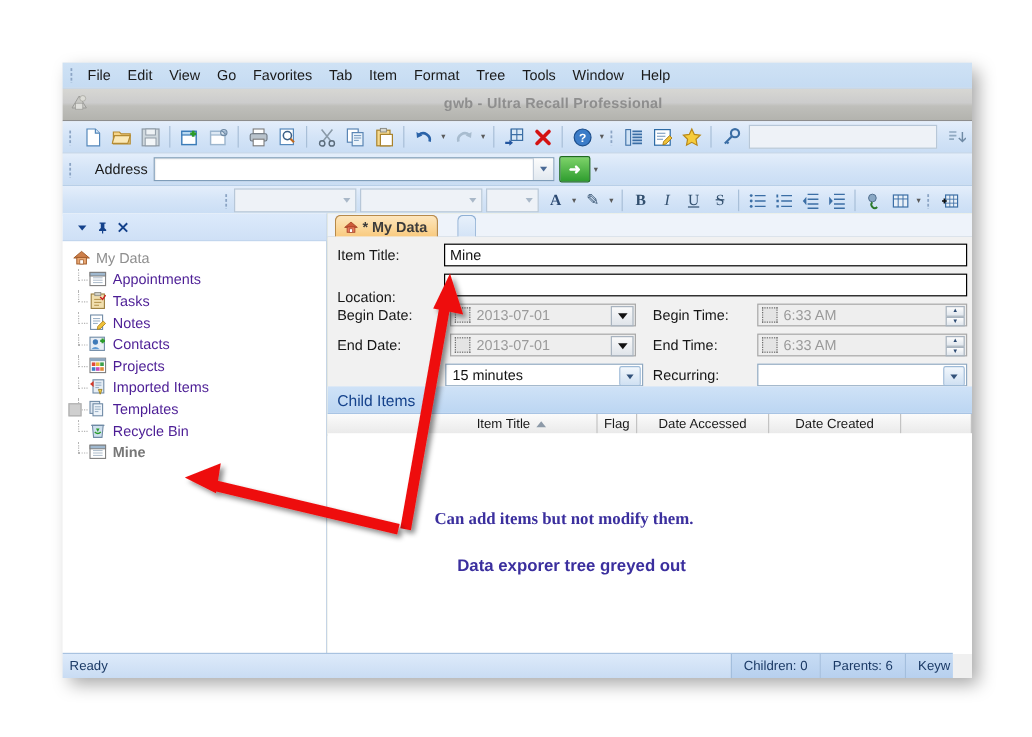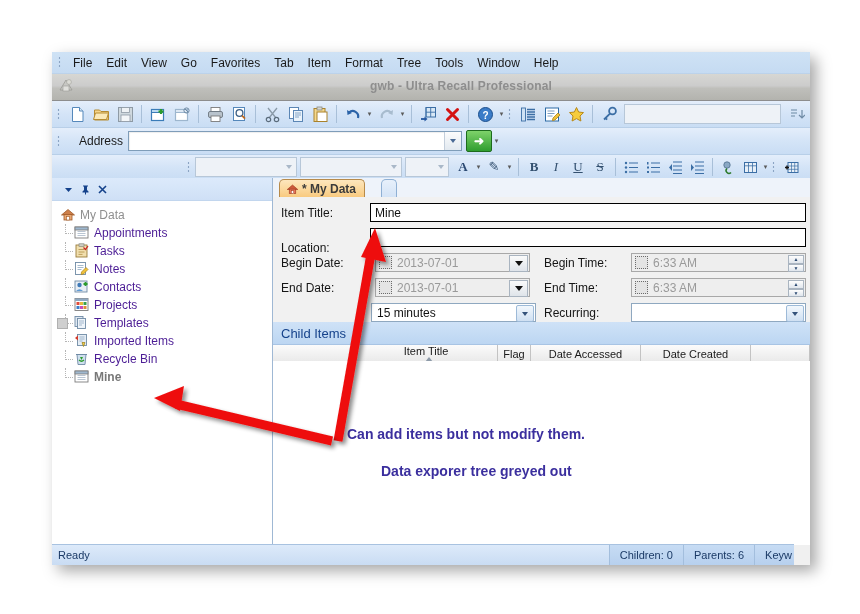--- a/index.html
+++ b/index.html
@@ -242,21 +242,20 @@
   #colhdr {
     height:17px; display:flex; align-items:stretch;
     background: linear-gradient(to bottom,#fbfbfb,#e9e9e9);
     border-bottom:1px solid #b6b6b6;
   }
   .col {
     border-right:1px solid #c3c3c3;
     display:flex; align-items:center; justify-content:center;
     font-size:11px; color:#1a1a1a; position:relative;
     box-sizing:border-box;
-    flex-direction:column;
   }
   .sortarr {
     width:0;height:0;border-left:4px solid transparent;border-right:4px solid transparent;
     border-bottom:5px solid #8d9aa8; margin-left:5px;
   }
   #listbody { position:absolute; left:0; right:0; top:39px; bottom:0; background:#fff; }
 
   
   #statusbar {
     position:absolute; left:0; right:16px; bottom:0; height:20px;
@@ -646,41 +645,41 @@
                   <rect x="9.5" y="5" width="3" height="3" fill="#3ba04b"></rect>
                   <rect x="2.5" y="9" width="3" height="3" fill="#3b7cc8"></rect>
                   <rect x="6" y="9" width="3" height="3" fill="#c84bb8"></rect>
                   <rect x="9.5" y="9" width="3" height="3" fill="#e08a3a"></rect>
                 </svg>
             </span>
             <span class="tlabel">Projects</span>
           </div>
 
           <div class="trow child">
-            <span class="expander"></span>
-            <span class="ticon">
-              <svg width="15" height="15" viewBox="0 0 15 15">
-                  <rect x="1" y="1.5" width="8" height="10" fill="#dfe8f2" stroke="#6f8aa5" stroke-width="0.9"></rect>
-                  <rect x="3.5" y="3.5" width="8" height="10" fill="#eef4fa" stroke="#6f8aa5" stroke-width="0.9"></rect>
-                  <path d="M5 6h5M5 8h5M5 10h3" stroke="#8fa8c0" stroke-width="0.8"></path>
-                </svg>
-            </span>
-            <span class="tlabel">Templates</span>
-          </div>
-
-          <div class="trow child">
             <span class="ticon">
               <svg width="15" height="15" viewBox="0 0 15 15">
                   <rect x="3.5" y="1.5" width="9" height="11" fill="#e5edf5" stroke="#6f8aa5" stroke-width="0.9"></rect>
                   <path d="M5.5 4h5M5.5 6h5M5.5 8h3" stroke="#8fa8c0" stroke-width="0.8"></path>
                   <path d="M1 5 l3 -2.5 v5z" fill="#d43a2a"></path>
                   <path d="M8 9.5 l3 0 l-1.5 4 z" fill="#f0cf4a" stroke="#9a7c18" stroke-width="0.7"></path>
                 </svg>
             </span>
             <span class="tlabel">Imported Items</span>
+          </div>
+
+          <div class="trow child">
+            <span class="expander"></span>
+            <span class="ticon">
+              <svg width="15" height="15" viewBox="0 0 15 15">
+                  <rect x="1" y="1.5" width="8" height="10" fill="#dfe8f2" stroke="#6f8aa5" stroke-width="0.9"></rect>
+                  <rect x="3.5" y="3.5" width="8" height="10" fill="#eef4fa" stroke="#6f8aa5" stroke-width="0.9"></rect>
+                  <path d="M5 6h5M5 8h5M5 10h3" stroke="#8fa8c0" stroke-width="0.8"></path>
+                </svg>
+            </span>
+            <span class="tlabel">Templates</span>
           </div>
 
           <div class="trow child">
             <span class="ticon">
               <svg width="15" height="15" viewBox="0 0 15 15">
                   <path d="M3 3.5h9l-1 10h-7z" fill="#cfe0ee" stroke="#6f8aa5" stroke-width="0.9"></path>
                   <path d="M2 3.5h11" stroke="#6f8aa5" stroke-width="1"></path>
                   <path d="M6 6 l3 0 l-1.5 3z" fill="#2b9b2b"></path>
                   <path d="M5 9 q2.5 2.5 5 0" stroke="#2b9b2b" stroke-width="1.2" fill="none"></path>
                 </svg>
@@ -821,21 +820,21 @@
 
     <div id="statusbar">
       <div id="status-left">Ready</div>
       <div class="status-cell">Children: 0</div>
       <div class="status-cell">Parents: 6</div>
       <div class="status-cell" style="padding-right:2px;">Keyw</div>
     </div>
 
   </div>
 
-  <div class="annot" style="left:347px; top:426px;">Can add items but not modify them.</div>
+  <div class="annot" style="left:362px; top:426px;font-family:Liberation Serif, serif;">Can add items but not modify them.</div>
   <div class="annot" style="left:381px; top:463px;">Data exporer tree greyed out</div>
 
   <svg id="arrows" viewBox="0 0 860 614">
     <defs>
       <filter id="ashadow" x="-25%" y="-25%" width="160%" height="160%">
         <feDropShadow dx="3" dy="3" stdDeviation="2" flood-color="#000" flood-opacity="0.45"></feDropShadow>
       </filter>
     </defs>
 
     <g filter="url(#ashadow)">

